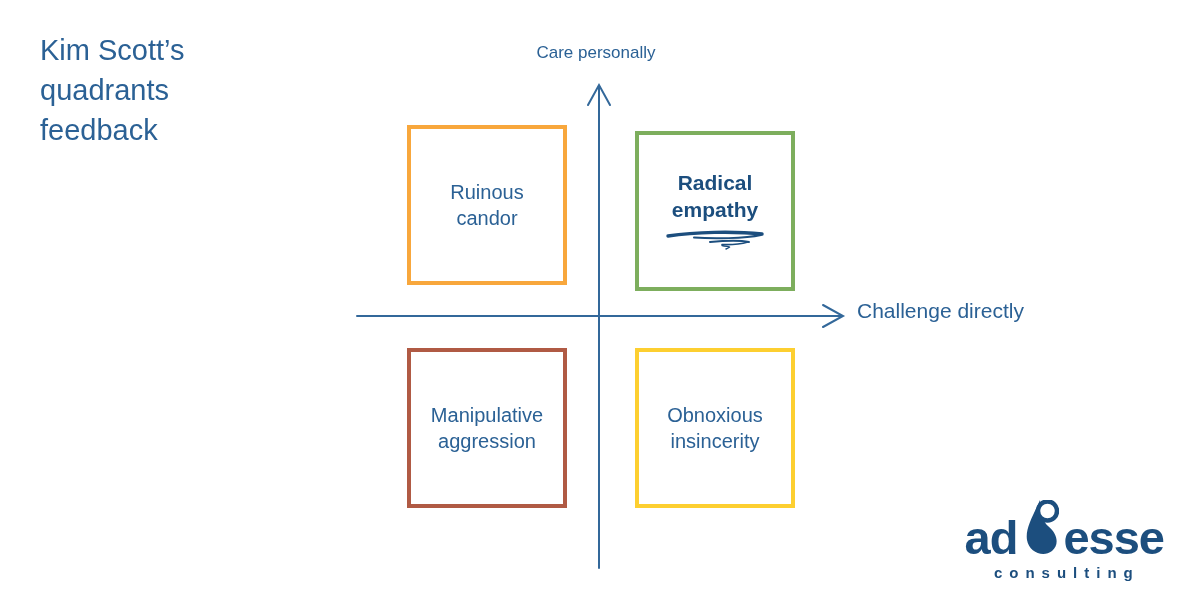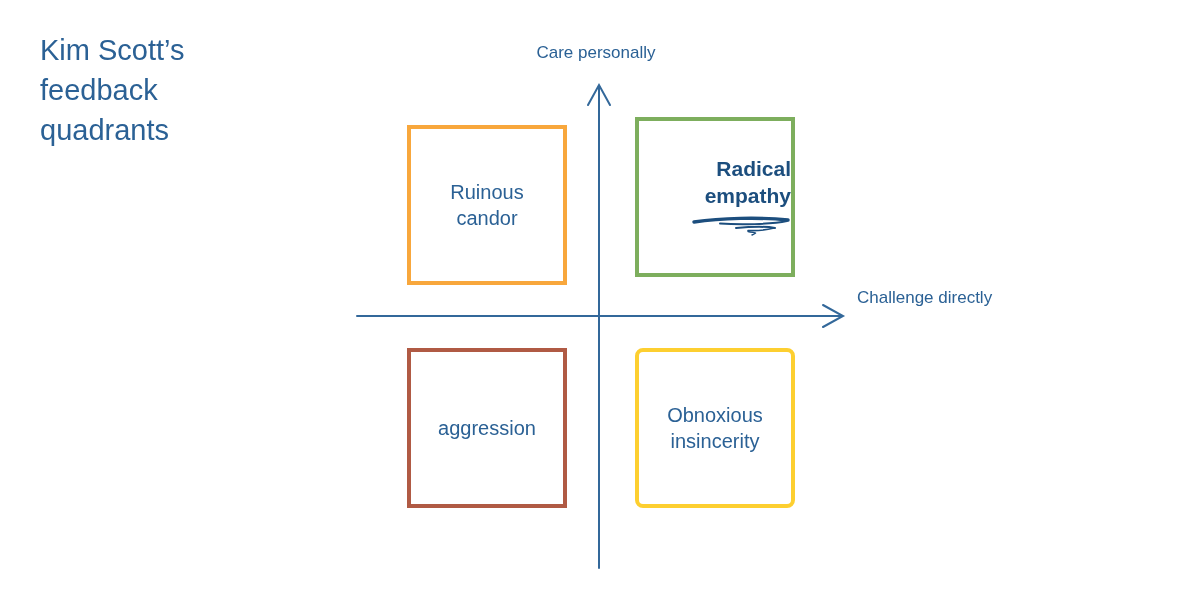--- a/index.html
+++ b/index.html
@@ -36,22 +36,22 @@
     left: 456px;
     top: 43px;
     width: 280px;
     text-align: center;
     font-size: 17px;
     color: var(--text);
   }
   .axis-label-x {
     position: absolute;
     left: 857px;
-    top: 288px;
-    font-size: 17px;
+    top: 299px;
+    font-size: 21px;
     color: var(--text);
   }
 
   
   .axes-svg {
     position: absolute;
     left: 0; top: 0;
     width: 1200px; height: 600px;
     color: var(--axis);
     pointer-events: none;
@@ -69,23 +69,23 @@
     flex-direction: column;
     align-items: center;
     justify-content: center;
     text-align: center;
     font-size: 20px;
     line-height: 26px;
     color: var(--text);
   }
   .quadrant .q-line { display: block; }
   #quadrant-0 { left: 407px; top: 125px; }
-  #quadrant-1 { left: 635px; top: 117px; align-items: flex-end; }
+  #quadrant-1 { left: 635px; top: 131px; }
   #quadrant-2 { left: 407px; top: 348px; }
-  #quadrant-3 { left: 635px; top: 348px; border-radius: 8px; }
+  #quadrant-3 { left: 635px; top: 348px; }
   .quadrant.emphasis {
     font-weight: 700;
     color: var(--navy);
     font-size: 21px;
     line-height: 27px;
   }
   .scribble {
     margin-top: 6px;
     color: var(--navy);
     display: block;
@@ -118,22 +118,22 @@
     line-height: 1;
   }
 </style>
 </head>
 <body>
 
 <div class="canvas">
 
   <h1 class="page-title" style="margin:0;">
     <span>Kim Scott’s</span>
+    <span>quadrants</span>
     <span>feedback</span>
-    <span>quadrants</span>
   </h1>
 
   <svg class="axes-svg" viewBox="0 0 1200 600" aria-hidden="true">
     <g stroke="currentColor" stroke-width="2" fill="none" stroke-linecap="round">
       <line x1="357" y1="316" x2="841" y2="316"></line>
       <line x1="599" y1="86" x2="599" y2="568"></line>
       <path d="M588 105 L599 85 L610 105"></path>
       <path d="M823 305 L843 316 L823 327"></path>
     </g>
   </svg>
@@ -154,22 +154,34 @@
         <path d="M3 7 C 30 3, 68 2, 97 5" stroke-width="3.4"></path>
         <path d="M96 6 C 80 9.5, 48 10, 29 8.5" stroke-width="2"></path>
         <path d="M45 13 C 62 11.5, 76 11.5, 84 13" stroke-width="2"></path>
         <path d="M83 13 C 74 15.5, 64 15.8, 57 15.5" stroke-width="1.6"></path>
         <path d="M57 16.5 C 64 18, 68 17.2, 61 20" stroke-width="1.4"></path>
       </g>
     </svg>
   </div>
 
   <div class="quadrant" id="quadrant-2" style="border-color: rgb(176, 90, 68);">
+    <span class="q-line">Manipulative</span>
     <span class="q-line">aggression</span>
   </div>
 
   <div class="quadrant" id="quadrant-3" style="border-color: rgb(253, 207, 48);">
     <span class="q-line">Obnoxious</span>
     <span class="q-line">insincerity</span>
   </div>
 
+  <div class="logo">
+    <div class="logo-row">
+      <span>ad</span>
+      <svg class="logo-drop" width="38" height="58" viewBox="0 0 38 58" aria-hidden="true">
+        <path d="M19 0 C 13 14, 4 28, 6 40 C 8 52, 22 58, 31 51 C 39 44, 36 33, 27 26 C 21 21, 20 10, 19 0 Z" fill="currentColor"></path>
+        <circle cx="26.5" cy="11" r="9.5" fill="#ffffff" stroke="currentColor" stroke-width="4.5"></circle>
+      </svg>
+      <span>esse</span>
+    </div>
+    <div class="logo-sub">consulting</div>
+  </div>
 
 </div>
 
 </body></html>

